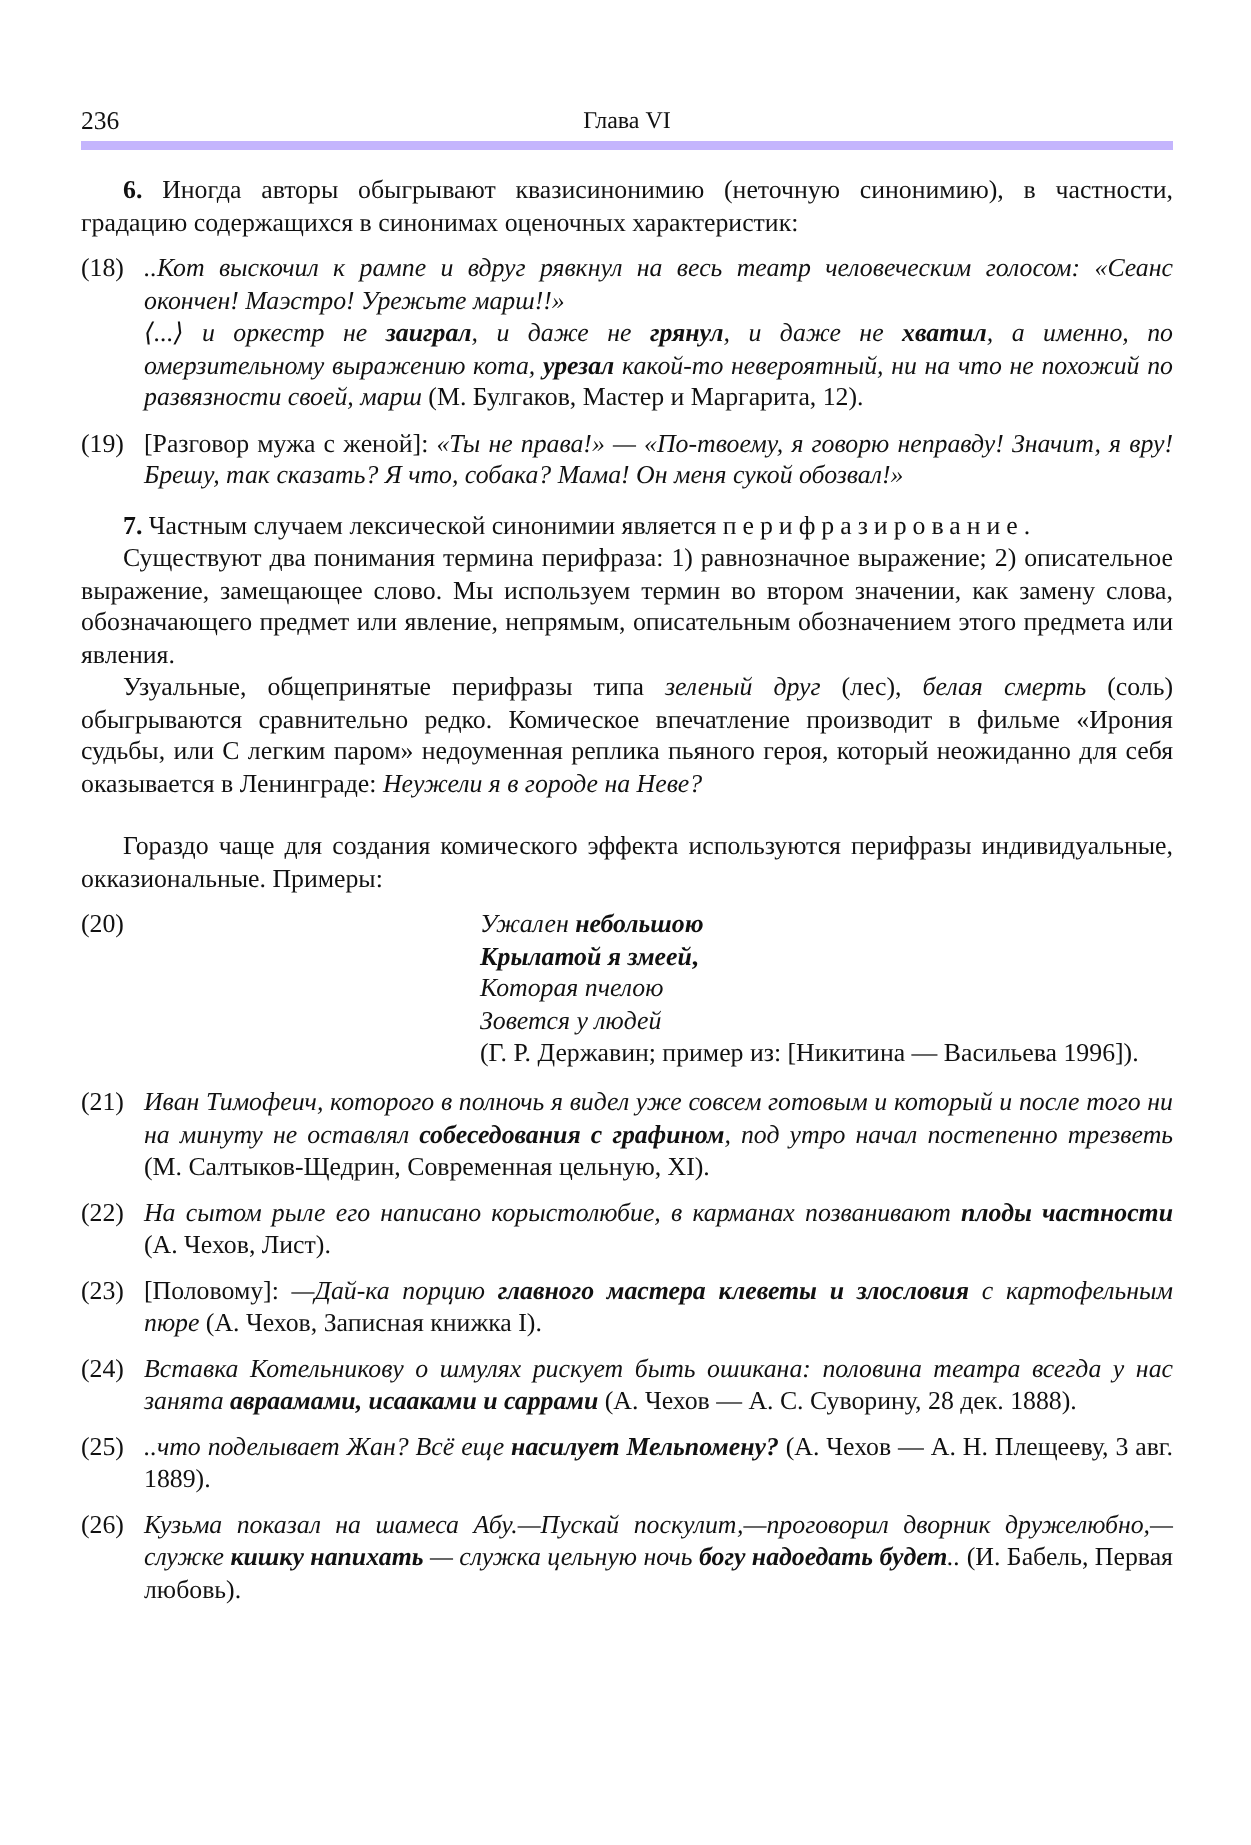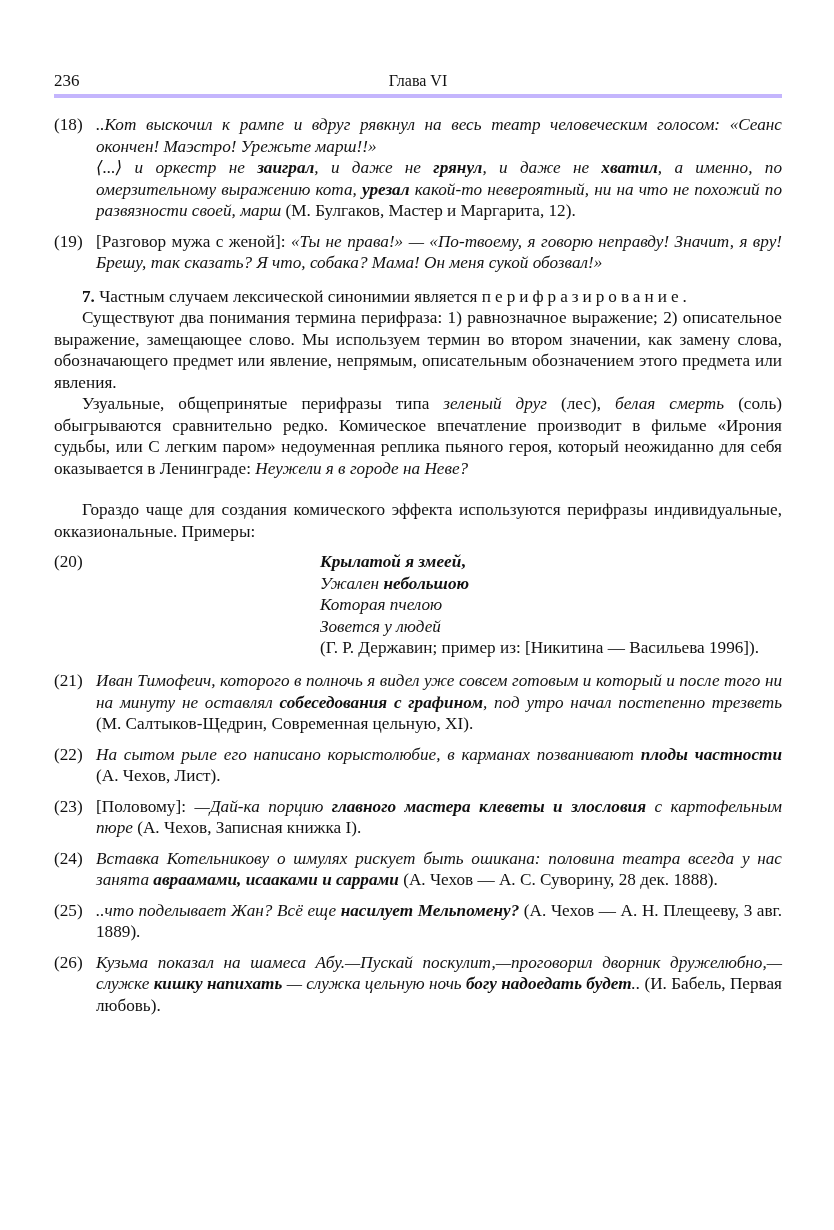--- a/index.html
+++ b/index.html
@@ -6,21 +6,21 @@
   body {
     width: 834px; height: 1230px; position: relative; overflow: hidden;
     font-family: "Liberation Serif", "DejaVu Serif", serif;
     color: #111111;
     font-size: 17.2px;
     line-height: 21.5px;
   }
   .page { position: absolute; left: 54px; top: 66px; width: 728px; }
   .running-head {
     position: relative; height: 28px;
-    border-bottom: 4px solid #c4b5fd;
+    border-bottom: 6px solid #c4b5fd;
   }
   .page-num { position: absolute; left: 0; top: 4px; font-size: 17px; }
   .chapter-title { position: absolute; left: 0; right: 0; top: 4px; text-align: center; font-size: 16px; }
   .content { margin-top: 16px; }
   .ex { position: relative; padding-left: 42px; margin-bottom: 9px; text-align: justify; }
   .ex-num { position: absolute; left: 0; top: 0; }
   .para { text-indent: 28px; text-align: justify; margin: 0; }
   .para-block { margin-bottom: 9px; margin-top: 4px; }
   i { font-style: italic; }
   b.bi { font-weight: bold; font-style: italic; }
@@ -37,42 +37,43 @@
 
 <div class="page">
   <div class="running-head">
     <span class="page-num">236</span>
     <span class="chapter-title">Глава VI</span>
   </div>
 
   <div class="content">
 
 
+    <p class="para para-block"><b class="num-bold">6.</b><span> Иногда авторы обыгрывают квазисинонимию (неточную синонимию), в частности, градацию содержащихся в синонимах оценочных характеристик:</span></p>
 
     <div class="ex">
       <span class="ex-num">(18)</span>
       <i class="blk">..Кот выскочил к рампе и вдруг рявкнул на весь театр человеческим голосом: «Сеанс окончен! Маэстро! Урежьте марш!!»</i>
       <span class="blk"><i>⟨...⟩ и оркестр не </i><b class="bi">заиграл</b><i>, и даже не </i><b class="bi">грянул</b><i>, и даже не </i><b class="bi">хватил</b><i>, а именно, по омерзительному выражению кота, </i><b class="bi">урезал</b><i> какой-то невероятный, ни на что не похожий по развязности своей, марш</i><span> (М. Булгаков, Мастер и Маргарита, 12).</span></span>
     </div>
 
     <div class="ex">
       <span class="ex-num">(19)</span>
       <span>[Разговор мужа с женой]: </span><i>«Ты не права!» — «По-твоему, я говорю неправду! Значит, я вру! Брешу, так сказать? Я что, собака? Мама! Он меня сукой обозвал!»</i>
     </div>
 
     <p class="para" style="margin-top:12px"><b class="num-bold">7.</b><span> Частным случаем лексической синонимии является </span><span class="spaced">перифразирование</span><span>.</span></p>
     <p class="para">Существуют два понимания термина перифраза: 1) равнозначное выражение; 2) описательное выражение, замещающее слово. Мы используем термин во втором значении, как замену слова, обозначающего предмет или явление, непрямым, описательным обозначением этого предмета или явления.</p>
     <p class="para"><span>Узуальные, общепринятые перифразы типа </span><i>зеленый друг</i><span> (лес), </span><i>белая смерть</i><span> (соль) обыгрываются сравнительно редко. Комическое впечатление производит в фильме «Ирония судьбы, или С легким паром» недоуменная реплика пьяного героя, который неожиданно для себя оказывается в Ленинграде: </span><i>Неужели я в городе на Неве?</i></p>
     <p class="para para-block" style="margin-top:20px">Гораздо чаще для создания комического эффекта используются перифразы индивидуальные, окказиональные. Примеры:</p>
 
     <div class="poem">
       <span class="ex-num">(20)</span>
       <div class="poem-lines">
+        <span class="poem-line"><i>Ужален </i><b class="bi">небольшою</b></span>
         <span class="poem-line"><b class="bi">Крылатой я змеей</b><b>,</b></span>
-        <span class="poem-line"><i>Ужален </i><b class="bi">небольшою</b></span>
         <i class="poem-line">Которая пчелою</i>
         <i class="poem-line">Зовется у людей</i>
         <span class="poem-line">(Г. Р. Державин; пример из: [Никитина — Васильева 1996]).</span>
       </div>
     </div>
 
     <div class="ex">
       <span class="ex-num">(21)</span>
       <i>Иван Тимофеич, которого в полночь я видел уже совсем готовым и который и после того ни на минуту не оставлял </i><b class="bi">собеседования с графином</b><i>, под утро начал постепенно трезветь</i><span> (М. Салтыков-Щедрин, Современная цельную, XI).</span>
     </div>

